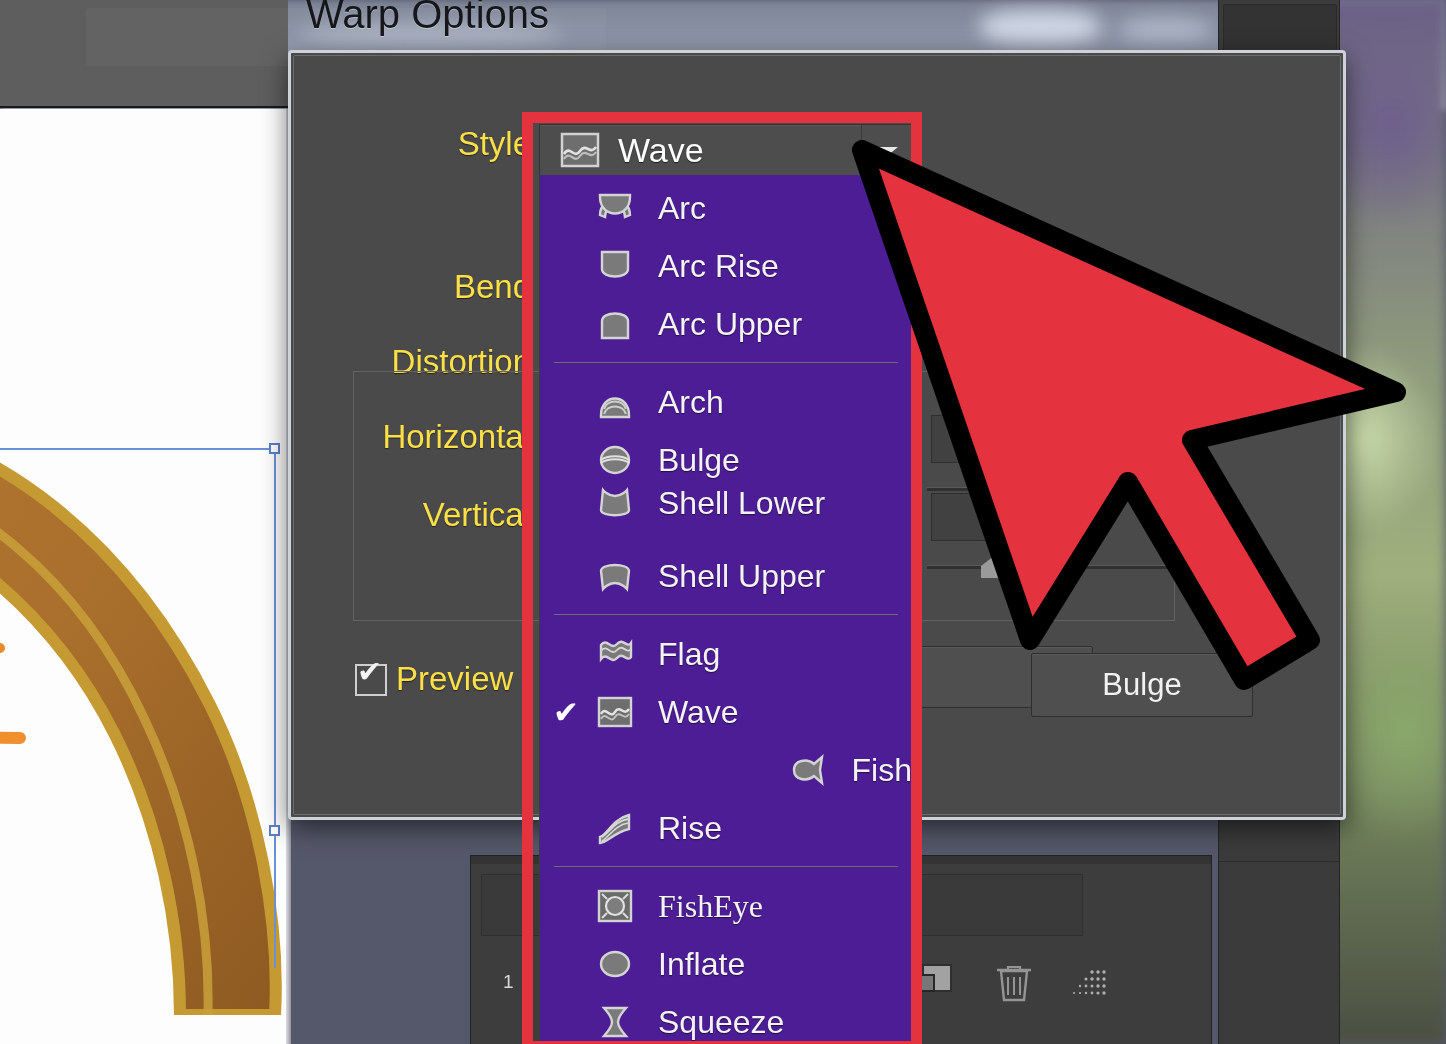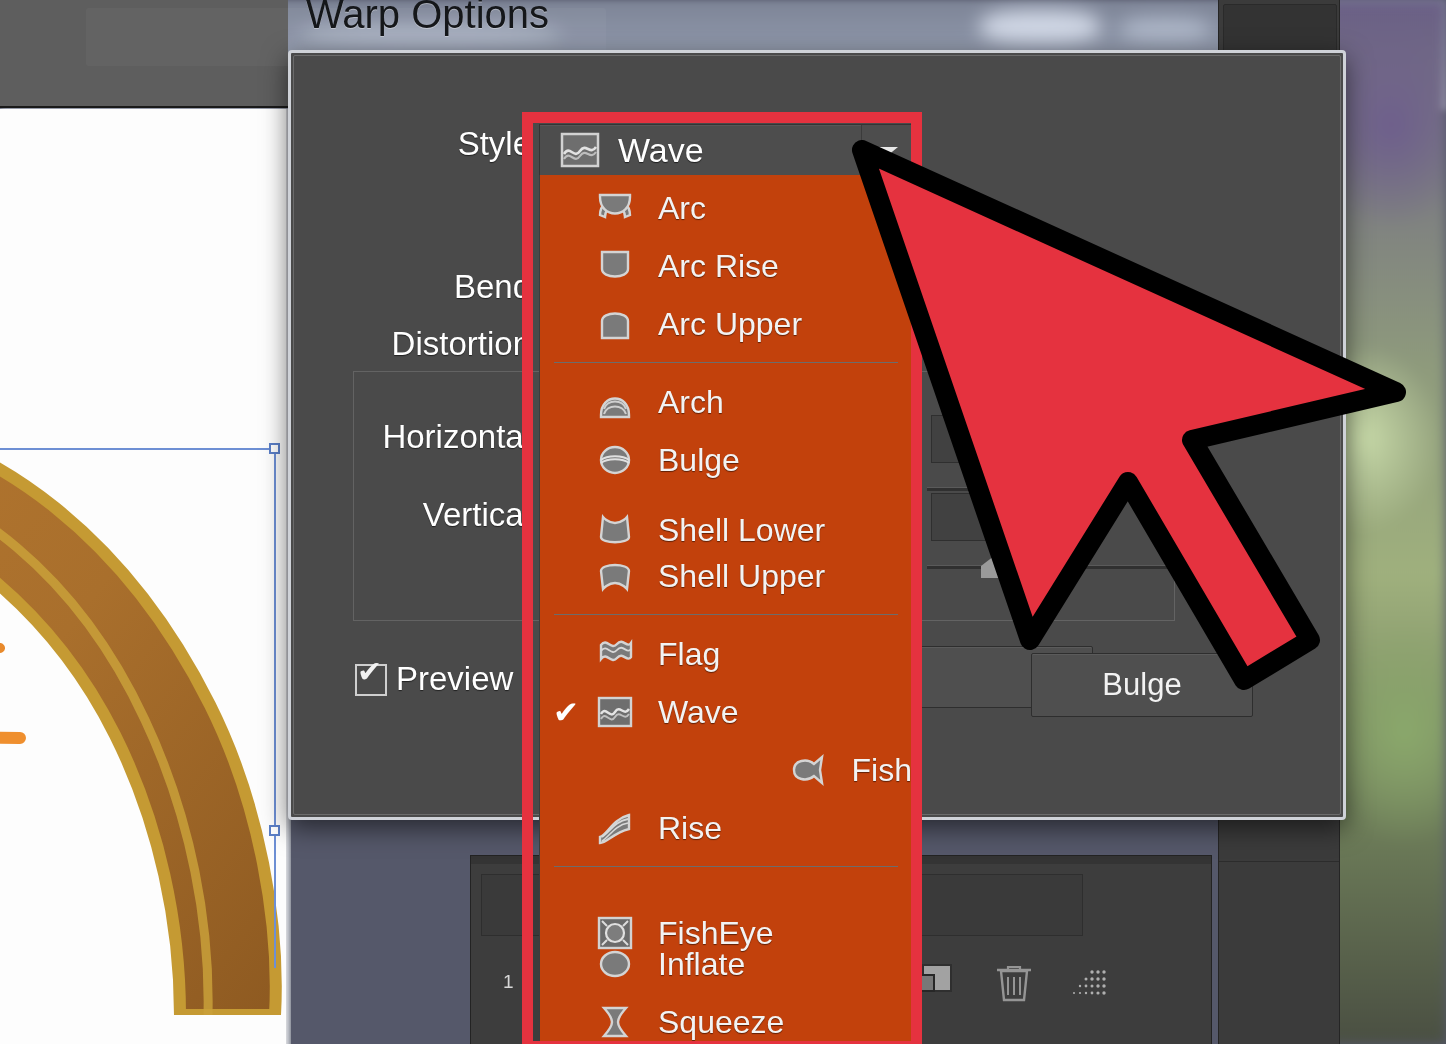--- a/index.html
+++ b/index.html
@@ -111,21 +111,21 @@
     position:absolute;left:288px;top:50px;width:1052px;height:764px;
     border:3px solid #cfd2d8;border-radius:4px;
     background:#4a4a4a;
     box-shadow:0 8px 26px rgba(0,0,0,.55);
   }
   .dlg-outerframe::after{
     content:"";position:absolute;inset:2px;border:1px solid #6b6b6b;border-radius:2px;
     pointer-events:none;
   }
   .dlg-label{
-    position:absolute;color:#ffffff;font-size:33px;text-align:right;
+    position:absolute;color:#fde047;font-size:33px;text-align:right;
     white-space:nowrap;text-shadow:0 1px 1px rgba(0,0,0,.55);
   }
   .groupbox{
     position:absolute;border:1px solid #636363;
   }
   .field{
     position:absolute;background:#414141;border:1px solid #2f2f2f;
   }
   .slider-track{
     position:absolute;height:3px;background:#303030;border-top:1px solid #5a5a5a;
@@ -162,21 +162,21 @@
     background:#4d4d4d;border-left:1px solid #3b3b3b;
   }
   .combo-arrow{
     position:absolute;right:14px;top:22px;width:0;height:0;
     border-left:11px solid transparent;border-right:11px solid transparent;
     border-top:9px solid #e8e8e8;
   }
 
   .menu{
     position:absolute;left:539px;top:175px;width:372px;height:869px;
-    background:#c2410c;border:1px solid #3c3c3c;border-top:none;
+    background:#4c1d95;border:1px solid #3c3c3c;border-top:none;
     overflow:hidden;
   }
   .menu-item{
     position:absolute;left:0;width:372px;height:58px;display:flex;align-items:center;
   }
   .menu-item .mi-check{
     width:52px;text-align:center;color:#ffffff;font-size:31px;flex:0 0 52px;
   }
   .menu-item .mi-icon{
     width:46px;height:40px;flex:0 0 46px;display:flex;align-items:center;justify-content:center;
@@ -310,21 +310,21 @@
 
   <div class="dlg-outerframe">
 
     <div class="dlg-label" style="left:20px;top:72px;width:220px;">Style</div>
 
     <div class="dlg-label" style="left:20px;top:215px;width:220px;">Bend</div>
     <div class="field" style="left:640px;top:210px;width:130px;height:46px;"></div>
     <div class="slider-track" style="left:636px;top:285px;width:270px;"></div>
     <div class="slider-thumb" style="left:690px;top:276px;"></div>
 
-    <div class="dlg-label" style="left:20px;top:272px;width:220px;">Distortion</div>
+    <div class="dlg-label" style="left:20px;top:290px;width:220px;">Distortion</div>
     <div class="groupbox" style="left:62px;top:318px;width:820px;height:248px;"></div>
 
     <div class="dlg-label" style="left:20px;top:365px;width:220px;">Horizontal</div>
     <div class="field" style="left:640px;top:362px;width:130px;height:46px;"></div>
     <div class="slider-track" style="left:636px;top:434px;width:270px;"></div>
     <div class="slider-thumb" style="left:690px;top:425px;"></div>
 
     <div class="dlg-label" style="left:20px;top:443px;width:220px;">Vertical</div>
     <div class="field" style="left:640px;top:440px;width:130px;height:46px;"></div>
     <div class="slider-track" style="left:636px;top:512px;width:270px;"></div>
@@ -395,21 +395,21 @@
         <div class="mi-check"></div>
         <div class="mi-icon">
           <svg width="40" height="38" viewBox="0 0 40 38">
             <ellipse cx="20" cy="19" rx="14" ry="13" stroke="#d4d4d4" stroke-width="2.4" fill="#7a7a7a"></ellipse>
             <path d="M6 19 C12 14, 28 14, 34 19" fill="none" stroke="#e0e0e0" stroke-width="2"></path>
             <path d="M6 22 C12 17, 28 17, 34 22" fill="none" stroke="#e0e0e0" stroke-width="1.8"></path>
           </svg>
         </div>
         <div class="mi-label">Bulge</div>
       </div>
-      <div class="menu-item" style="top: 326px;">
+      <div class="menu-item" style="top: 299px;">
         <div class="mi-check"></div>
         <div class="mi-icon">
           <svg width="40" height="38" viewBox="0 0 40 38">
             <path d="M8 6 C8 6, 13 12, 20 12 C27 12, 32 6, 32 6 L34 26 C34 33, 6 33, 6 26 Z" stroke="#d4d4d4" stroke-width="2.4" fill="#7a7a7a"></path>
           </svg>
         </div>
         <div class="mi-label">Shell Lower</div>
       </div>
       <div class="menu-item" style="top: 372px;">
         <div class="mi-check"></div>
@@ -456,21 +456,21 @@
         <div class="mi-icon">
           <svg width="40" height="38" viewBox="0 0 40 38">
             <path d="M5 28 C12 26, 18 10, 34 6 L34 20 C18 24, 12 34, 5 34 Z" stroke="#d4d4d4" stroke-width="2.4" fill="#7a7a7a"></path>
             <path d="M7 28 C14 24, 20 12, 33 10" fill="none" stroke="#d8d8d8" stroke-width="1.8"></path>
             <path d="M7 32 C14 28, 20 16, 33 14" fill="none" stroke="#d8d8d8" stroke-width="1.6"></path>
           </svg>
         </div>
         <div class="mi-label">Rise</div>
       </div>
       <div class="menu-sep" style="top: 691px;"></div>
-      <div class="menu-item" style="top: 729px;">
+      <div class="menu-item" style="top: 702px; font-family: Liberation Serif, serif;">
         <div class="mi-check"></div>
         <div class="mi-icon">
           <svg width="40" height="38" viewBox="0 0 40 38">
             <rect x="4" y="4" width="32" height="30" fill="#6b6b6b" stroke="#d2d2d2" stroke-width="2.4"></rect>
             <circle cx="20" cy="19" r="9" fill="#7d7d7d" stroke="#e0e0e0" stroke-width="2.2"></circle>
             <path d="M7 7 L12 12 M33 7 L28 12 M7 31 L12 26 M33 31 L28 26" stroke="#dcdcdc" stroke-width="2"></path>
           </svg>
         </div>
         <div class="mi-label">FishEye</div>
       </div>

